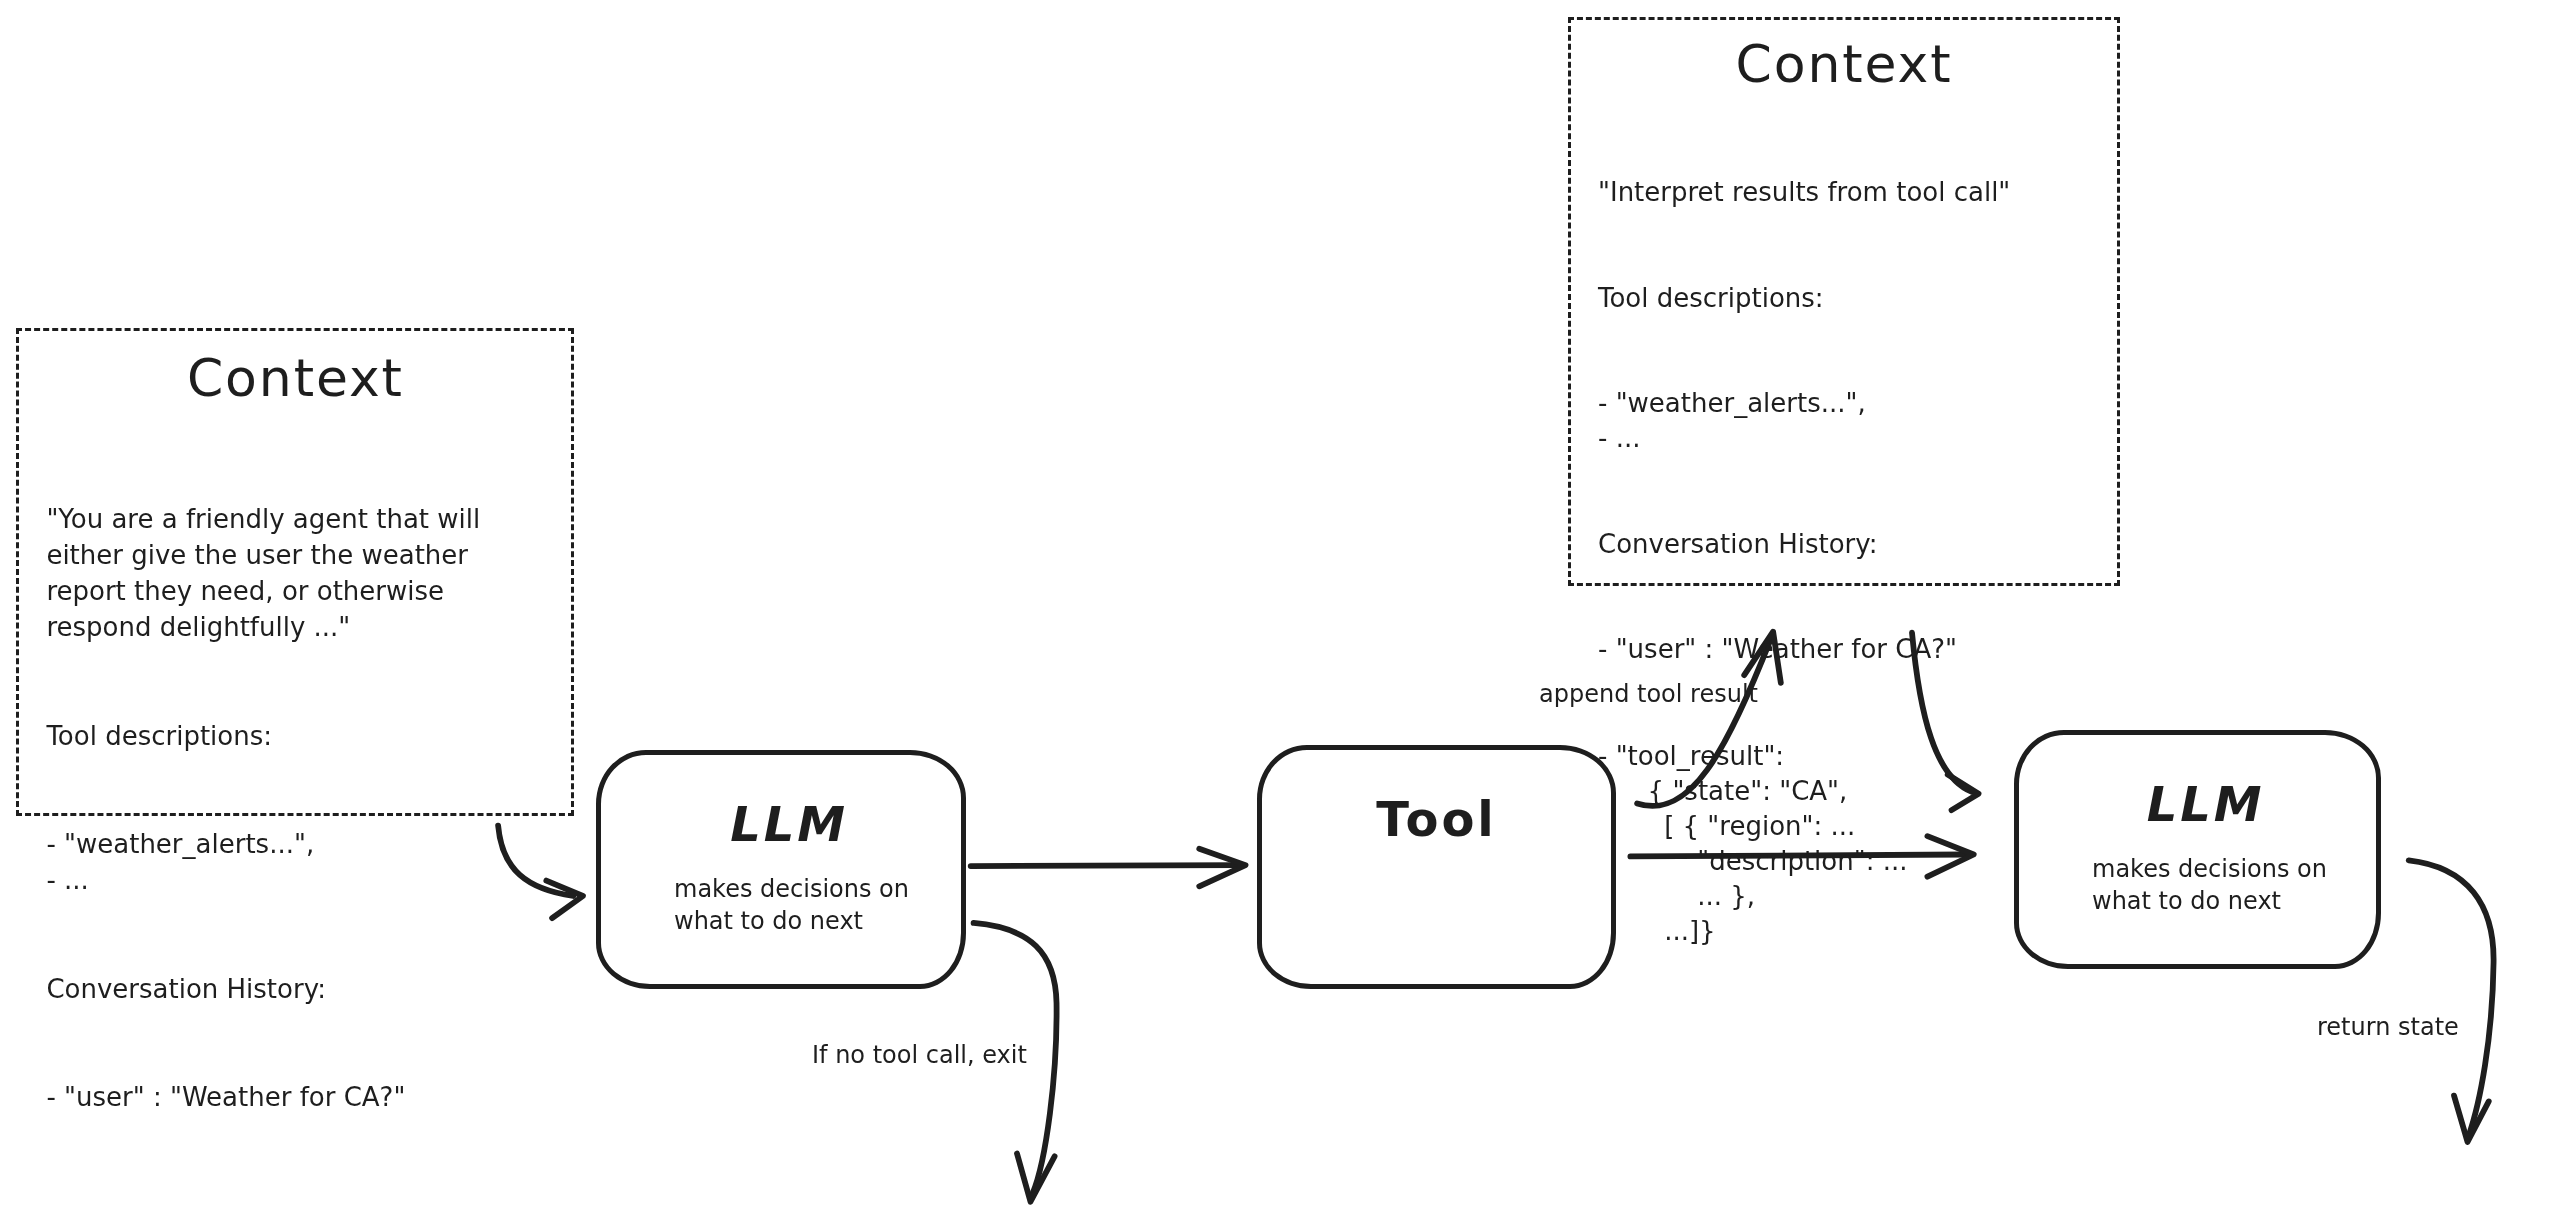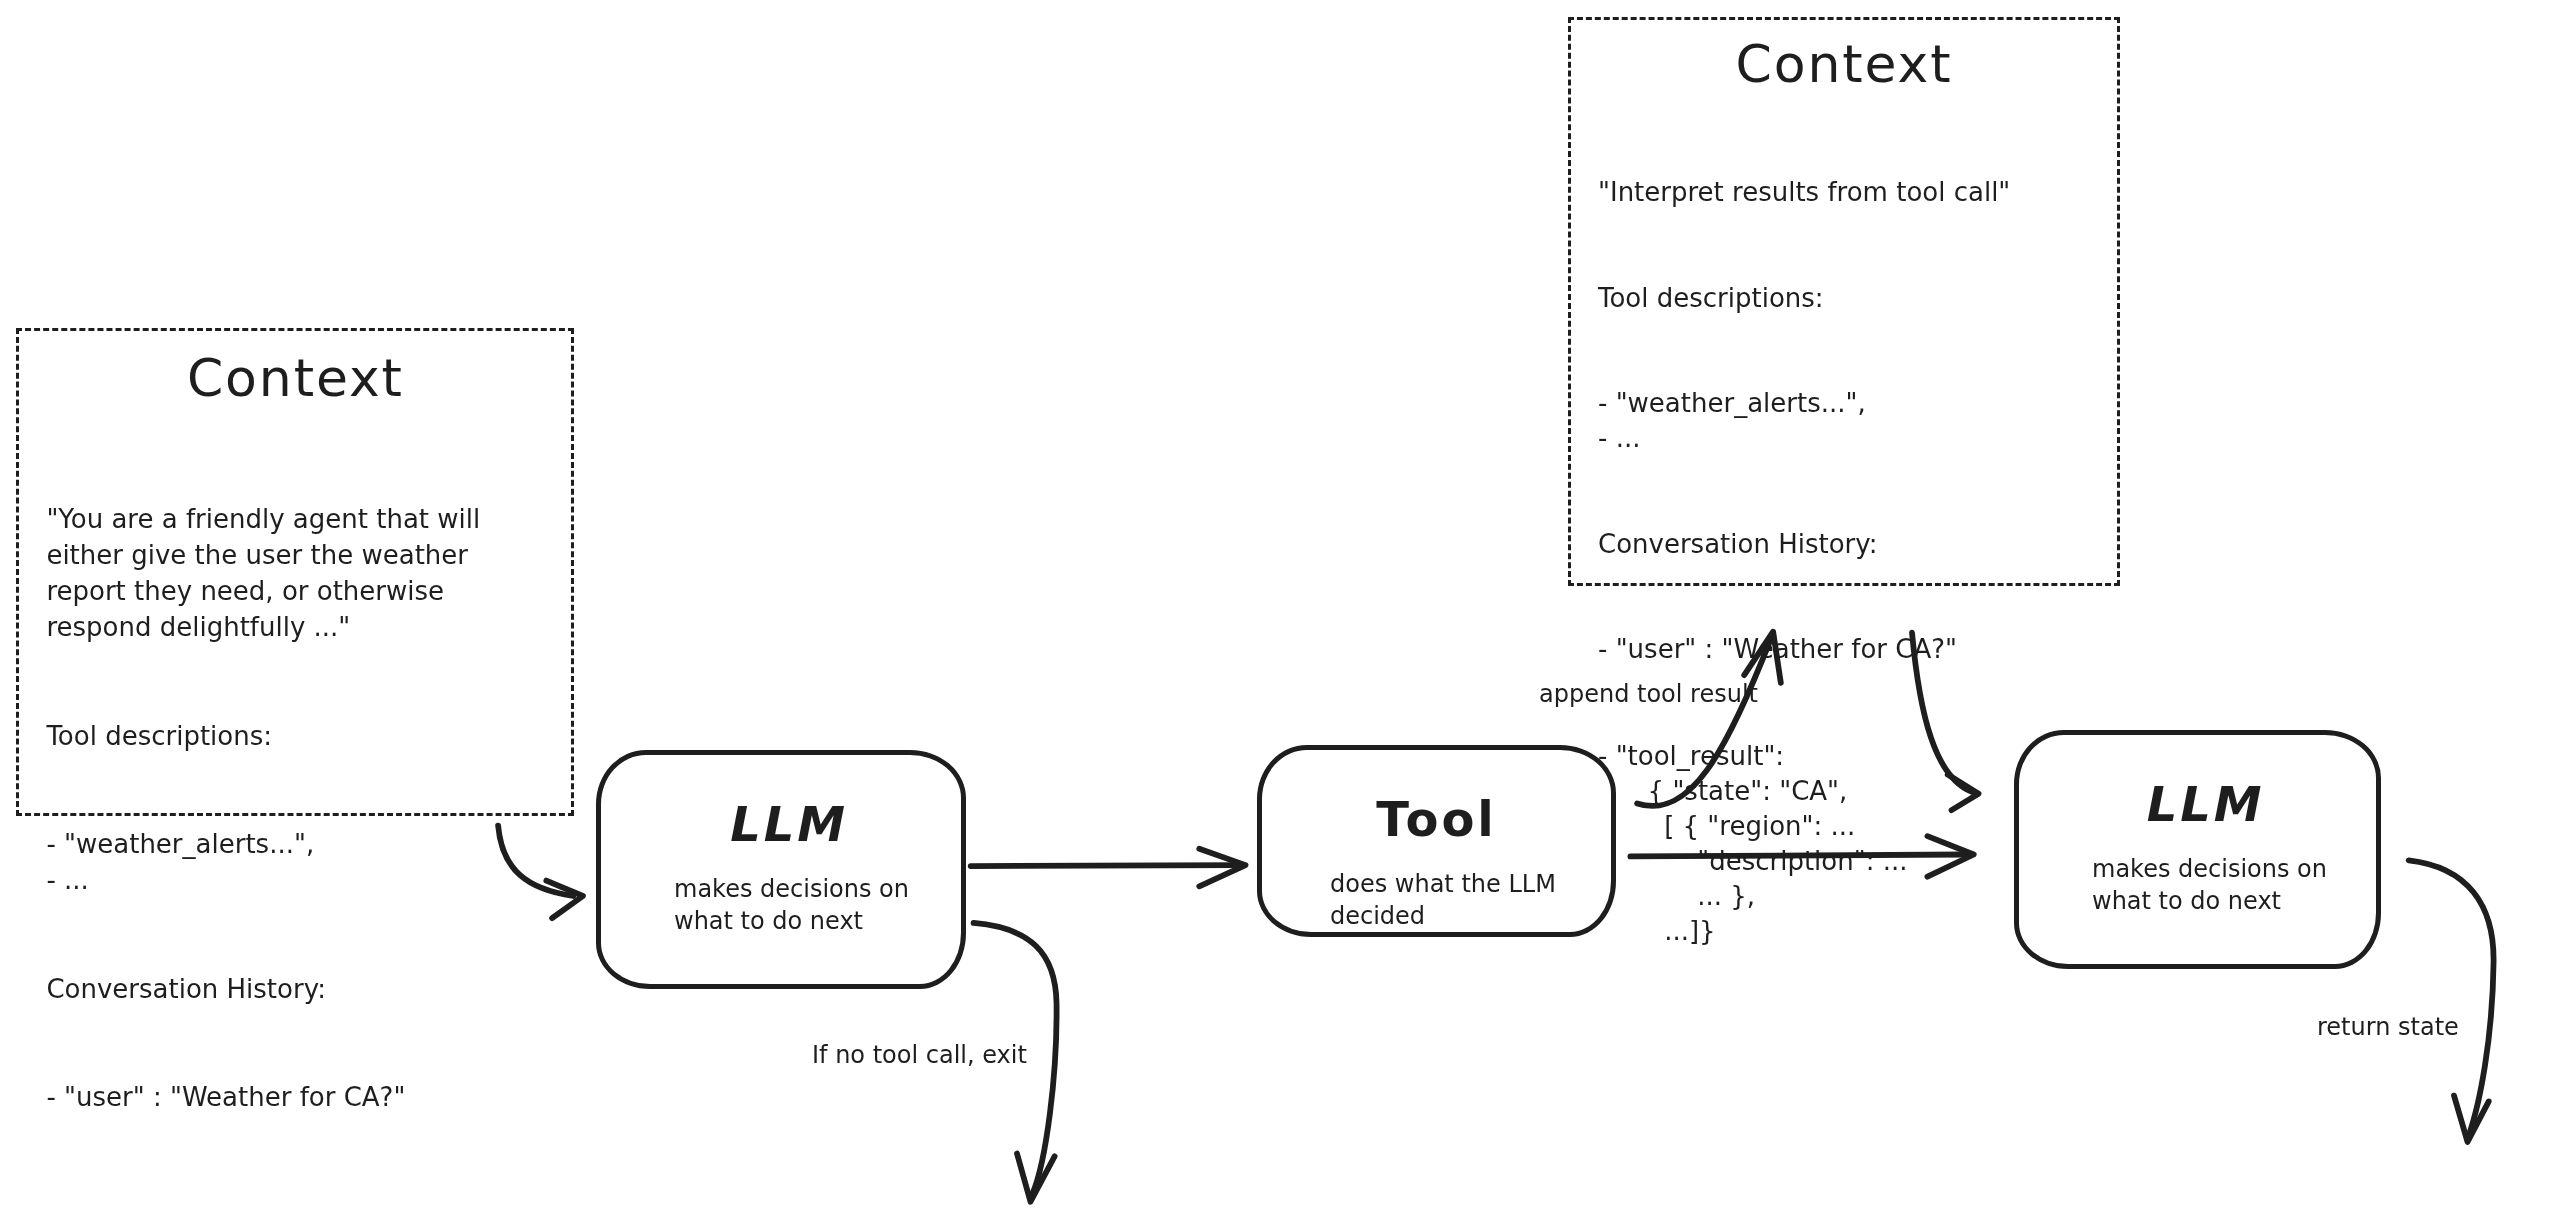--- a/index.html
+++ b/index.html
@@ -144,24 +144,22 @@
         ...]}</div>
     </div>
   </div>
 
   <div class="node" style="left:596px; top:750px; width:370px; height:239px;">
     <div class="node-title italic-title">LLM</div>
     <div class="node-subtitle">makes decisions on
 what to do next</div>
   </div>
 
-  <div class="node" style="left:1257px; top:745px; width:359px; height:192px;">
+  <div class="node" style="left:1257px; top:745px; width:359px; height:244px;">
     <div class="node-title">Tool</div>
-    <div class="node-subtitle" style="padding-left:68px;">does what the LLM
-decided</div>
   </div>
 
   <div class="node" style="left:2014px; top:730px; width:367px; height:239px;">
     <div class="node-title italic-title">LLM</div>
     <div class="node-subtitle">makes decisions on
 what to do next</div>
   </div>
 
   <div class="edge-label" style="left:1539px; top:680px;">append tool result</div>
   <div class="edge-label" style="left:812px; top:1041px;">If no tool call, exit</div>

